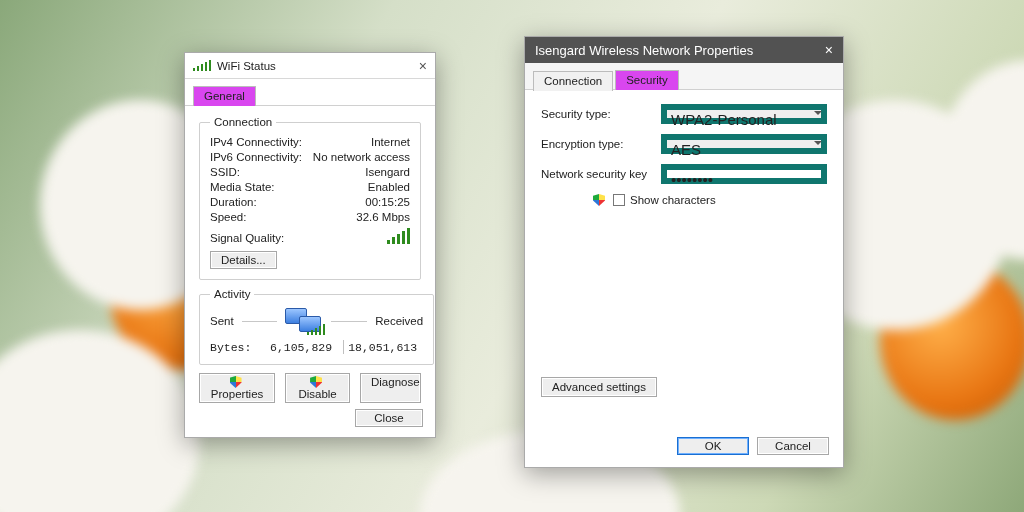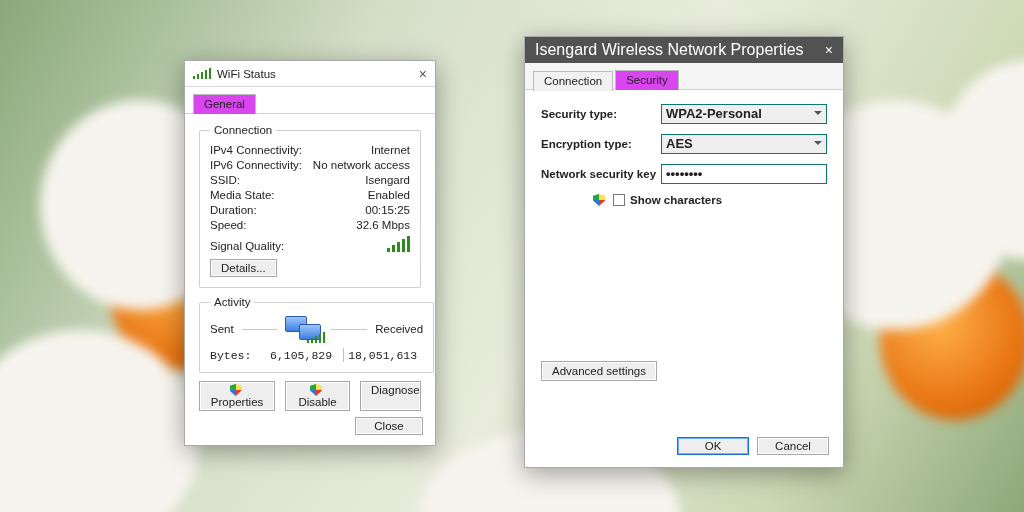--- a/index.html
+++ b/index.html
@@ -19,21 +19,21 @@
 
   .window {
     position: absolute;
     background: #fff;
     border: 1px solid #aaa;
     box-shadow: 0 6px 24px rgba(0,0,0,0.35);
     z-index: 10;
   }
 
   
-  #win1 { left: 184px; top: 60px; width: 252px; height: 386px; }
+  #win1 { left: 184px; top: 52px; width: 252px; height: 386px; }
   #win1 .titlebar {
     height: 26px; display:flex; align-items:center; padding:0 8px;
     background:#fff; border-bottom:1px solid #d8d8d8;
   }
   #win1 .titlebar .title { margin-left:6px; }
   #win1 .close-x { margin-left:auto; font-size:14px; color:#555; cursor:default; }
   .tabstrip { padding: 6px 8px 0 8px; border-bottom:1px solid #d0d0d0; display:flex; }
   .tab {
     padding: 3px 10px 4px;
     border:1px solid #bcbcbc; border-bottom:none;
@@ -85,38 +85,38 @@
   .actrow2 .num { text-align:right; padding-right:6px; }
   #win1 .footer { position:absolute; right:12px; bottom:10px; }
   #win1 .footer .btn { min-width:68px; }
 
   
   #win2 { left: 524px; top: 36px; width: 320px; height: 432px; }
   #win2 .titlebar {
     height:26px; background:#525252; color:#fff;
     display:flex; align-items:center; padding:0 10px;
   }
-  #win2 .titlebar .title { font-size:16px; }
+  #win2 .titlebar .title { font-size:13px; }
   #win2 .close-x { margin-left:auto; color:#fff; font-size:14px; }
   #win2 .tabstrip { background:#f5f5f5; }
-  #win2 .body { padding:14px 16px;font-weight:bold; }
+  #win2 .body { padding:14px 16px; }
   .form-row { display:grid; grid-template-columns: 120px 1fr; align-items:center; margin-bottom:10px; }
   .combo, .txt {
-    border:1px solid #0f766e; background:#fff; height:20px;
-    padding:1px 4px; font-family:inherit; font-size:13px; width:100%;
+    border:6px solid #0f766e; background:#fff; height:20px;
+    padding:1px 4px; font-family:inherit; font-size:15px; width:100%;
   }
   .combo { background:#efefef; appearance:none; position:relative; }
   .combo-wrap { position:relative; }
   .combo-wrap::after {
     content:""; position:absolute; right:5px; top:7px;
     border:4px solid transparent; border-top-color:#555;
   }
   .chk-row { margin-left:52px; display:flex; align-items:flex-end; gap:5px; }
   .chk { width:12px; height:12px; border:1px solid #777; background:#fff; }
-  #win2 .adv { position:absolute; left:16px; top:324px; }
+  #win2 .adv { position:absolute; left:16px; top:340px; }
   #win2 .adv .btn { padding:3px 10px; }
   #win2 .footer {
     position:absolute; right:14px; bottom:12px; display:flex; gap:8px;
   }
   .btn.primary { border:1px solid #1a6fd1; box-shadow: inset 0 0 0 1px #6fb0ff; min-width:72px; }
   .btn.std { min-width:72px; }
 </style>
 </head>
 <body>
 

